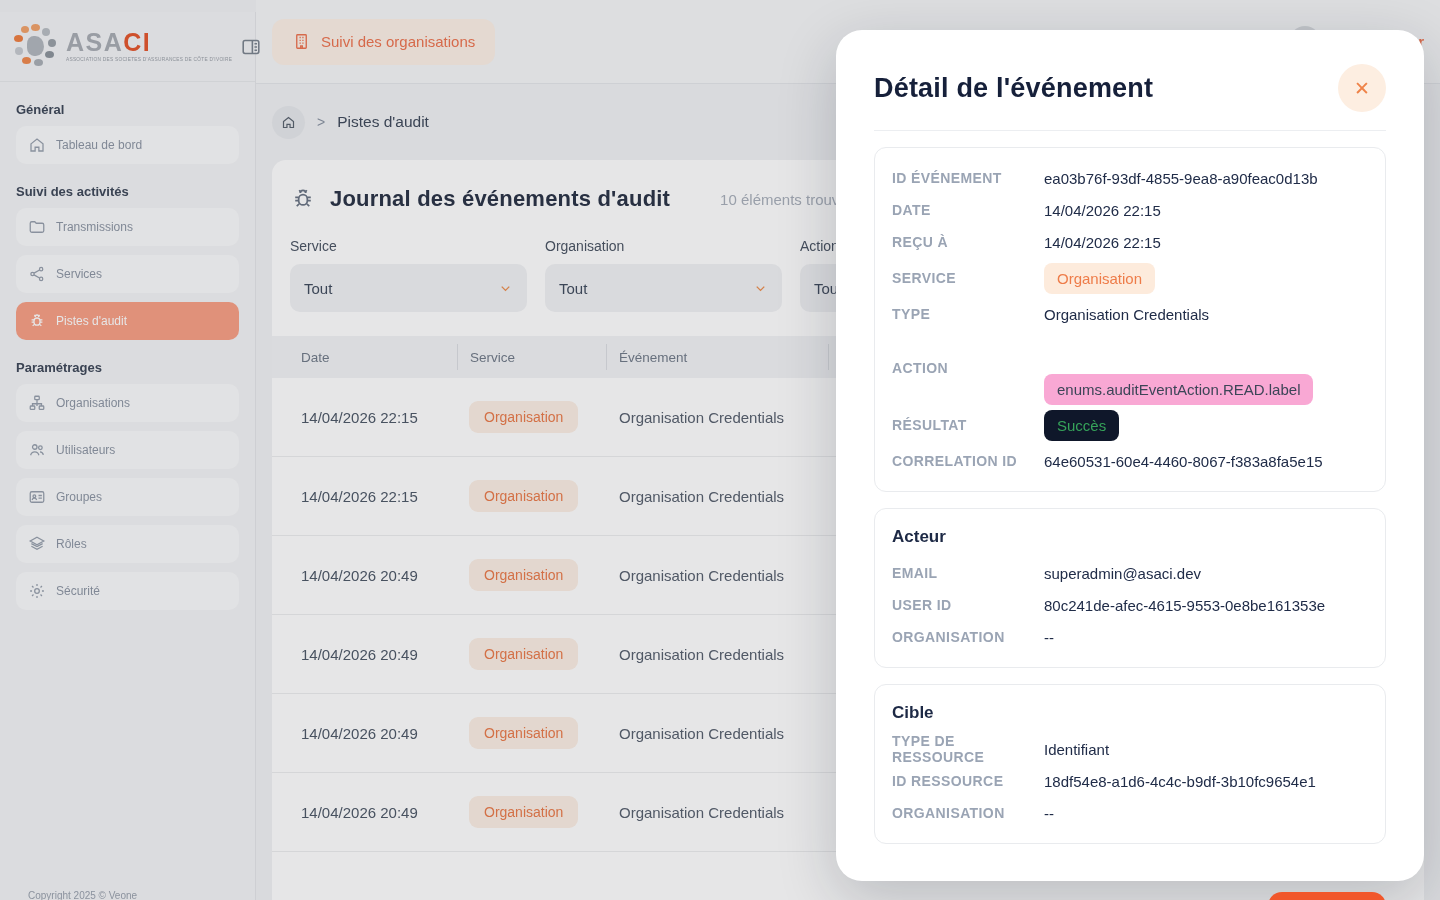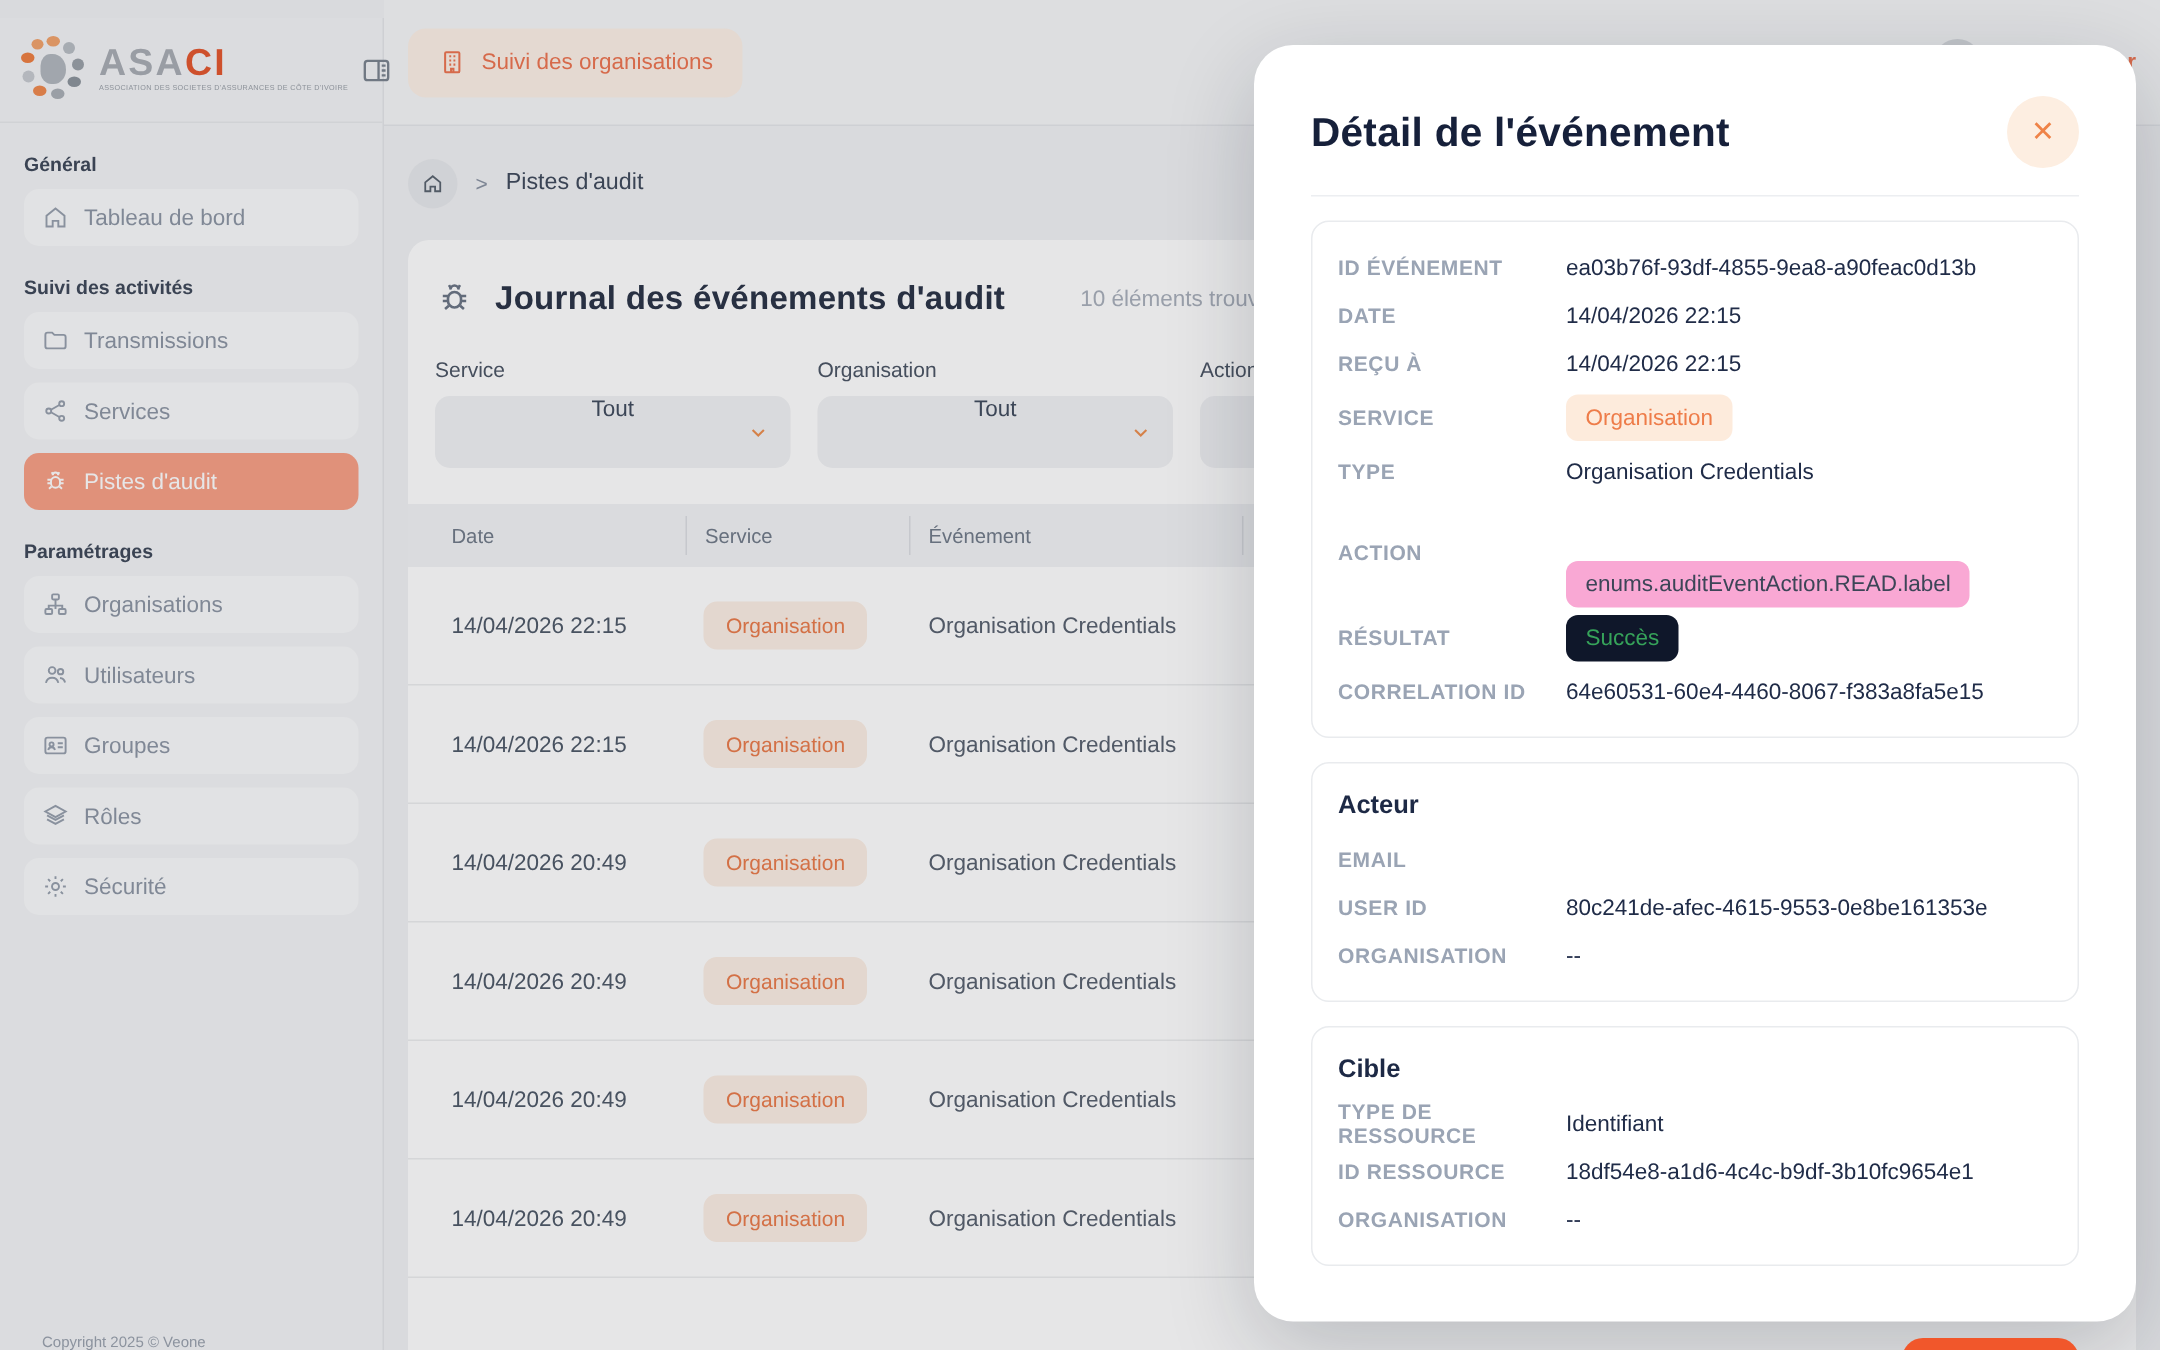--- a/index.html
+++ b/index.html
@@ -18,21 +18,21 @@
   .logo-mark i { position:absolute; border-radius:50%; }
   .blob { position:absolute; left:13px; top:12px; width:17px; height:20px; background:#b2b8be;
     border-radius:45% 60% 55% 48%; }
   .logo-text { line-height:1; }
   .logo-word { font-size:25px; font-weight:bold; color:#a9adb4; letter-spacing:1.5px; }
   .logo-word .accent { color:#e4572e; }
   .logo-tagline { font-size:4.8px; color:#9aa0a8; margin-top:3px; letter-spacing:.25px; white-space:nowrap; }
   .panel-toggle { margin-left:auto; color:#7b848f; cursor:pointer; }
   .side-section-label { font-size:13px; font-weight:bold; color:#3e4859; margin:20px 16px 6px; }
   .nav-item { display:flex; align-items:center; gap:10px; margin:9px 16px; height:38px;
-    border-radius:10px; background:#fafbfc; color:#8d96a4; padding:0 12px; font-size:15px; cursor:pointer; }
+    border-radius:10px; background:#fafbfc; color:#8d96a4; padding:0 12px; font-size:12px; cursor:pointer; }
   .nav-item .nicon { color:#97a0ad; flex:none; }
   .nav-item.active { background:#f9a085; color:#fff; }
   .nav-item.active .nicon { color:#fff; }
   .copyright { position:absolute; left:28px; bottom:11px; font-size:10px; color:#9aa2ae; }
 
   
   .mainarea { position:absolute; left:256px; top:0; right:0; height:900px; background:#f1f2f4; }
   .topbar { height:84px; background:#f5f6f8; border-bottom:1px solid #e5e7ea;
     display:flex; align-items:center; padding:0 16px; }
   .org-chip { display:flex; align-items:center; gap:10px; height:46px; padding:0 20px;
@@ -49,21 +49,21 @@
   
   .content-card { margin:0 16px; background:#fff; border-radius:14px; height:800px; overflow:hidden; }
   .card-head { padding:26px 18px 0; display:flex; align-items:center; gap:14px; }
   .title-icon { color:#6b7585; }
   .card-title { font-size:22px; font-weight:bold; color:#2a3346; letter-spacing:.2px; }
   .card-count { margin-left:36px; font-size:15px; color:#a9b0bb; white-space:nowrap; }
   .filters { display:flex; gap:18px; padding:26px 18px 0; }
   .filter { width:237px; }
   .filter-label { font-size:14px; color:#4b5564; margin-bottom:10px; }
   .select { height:48px; background:#f1f2f4; border-radius:10px; display:flex; align-items:center;
-    padding:0 14px; font-size:15px; color:#414c5e; cursor:pointer;flex-direction:column; }
+    padding:0 14px; font-size:15px; color:#414c5e; cursor:pointer; }
   .select .chev { margin-left:auto; color:#ec8e4e; }
   .table { margin-top:24px; }
   .thead, .trow { display:grid; grid-template-columns:185px 149px 222px 1fr; align-items:center; }
   .thead { background:#f2f3f5; height:42px; font-size:13.5px; color:#717b89; }
   .thead .th { padding-left:12px; height:26px; display:flex; align-items:center; }
   .thead .th:first-child { padding-left:29px; }
   .thead .th + .th { border-left:1px solid #dcdee2; }
   .trow { height:79px; border-bottom:1px solid #ecedef; font-size:15px; }
   .td-date { padding-left:29px; color:#4e5968; }
   .td-service { padding-left:12px; }
@@ -385,20 +385,21 @@
     <div class="drow">
       <span class="dlabel">CORRELATION ID</span>
       <span class="dvalue">64e60531-60e4-4460-8067-f383a8fa5e15</span>
     </div>
   </div>
 
   <div class="detail-card">
     <div class="dsection-title">Acteur</div>
     <div class="drow">
       <span class="dlabel">EMAIL</span>
+      <span class="dvalue">superadmin@asaci.dev</span>
     </div>
     <div class="drow">
       <span class="dlabel">USER ID</span>
       <span class="dvalue">80c241de-afec-4615-9553-0e8be161353e</span>
     </div>
     <div class="drow">
       <span class="dlabel">ORGANISATION</span>
       <span class="dvalue">--</span>
     </div>
   </div>

